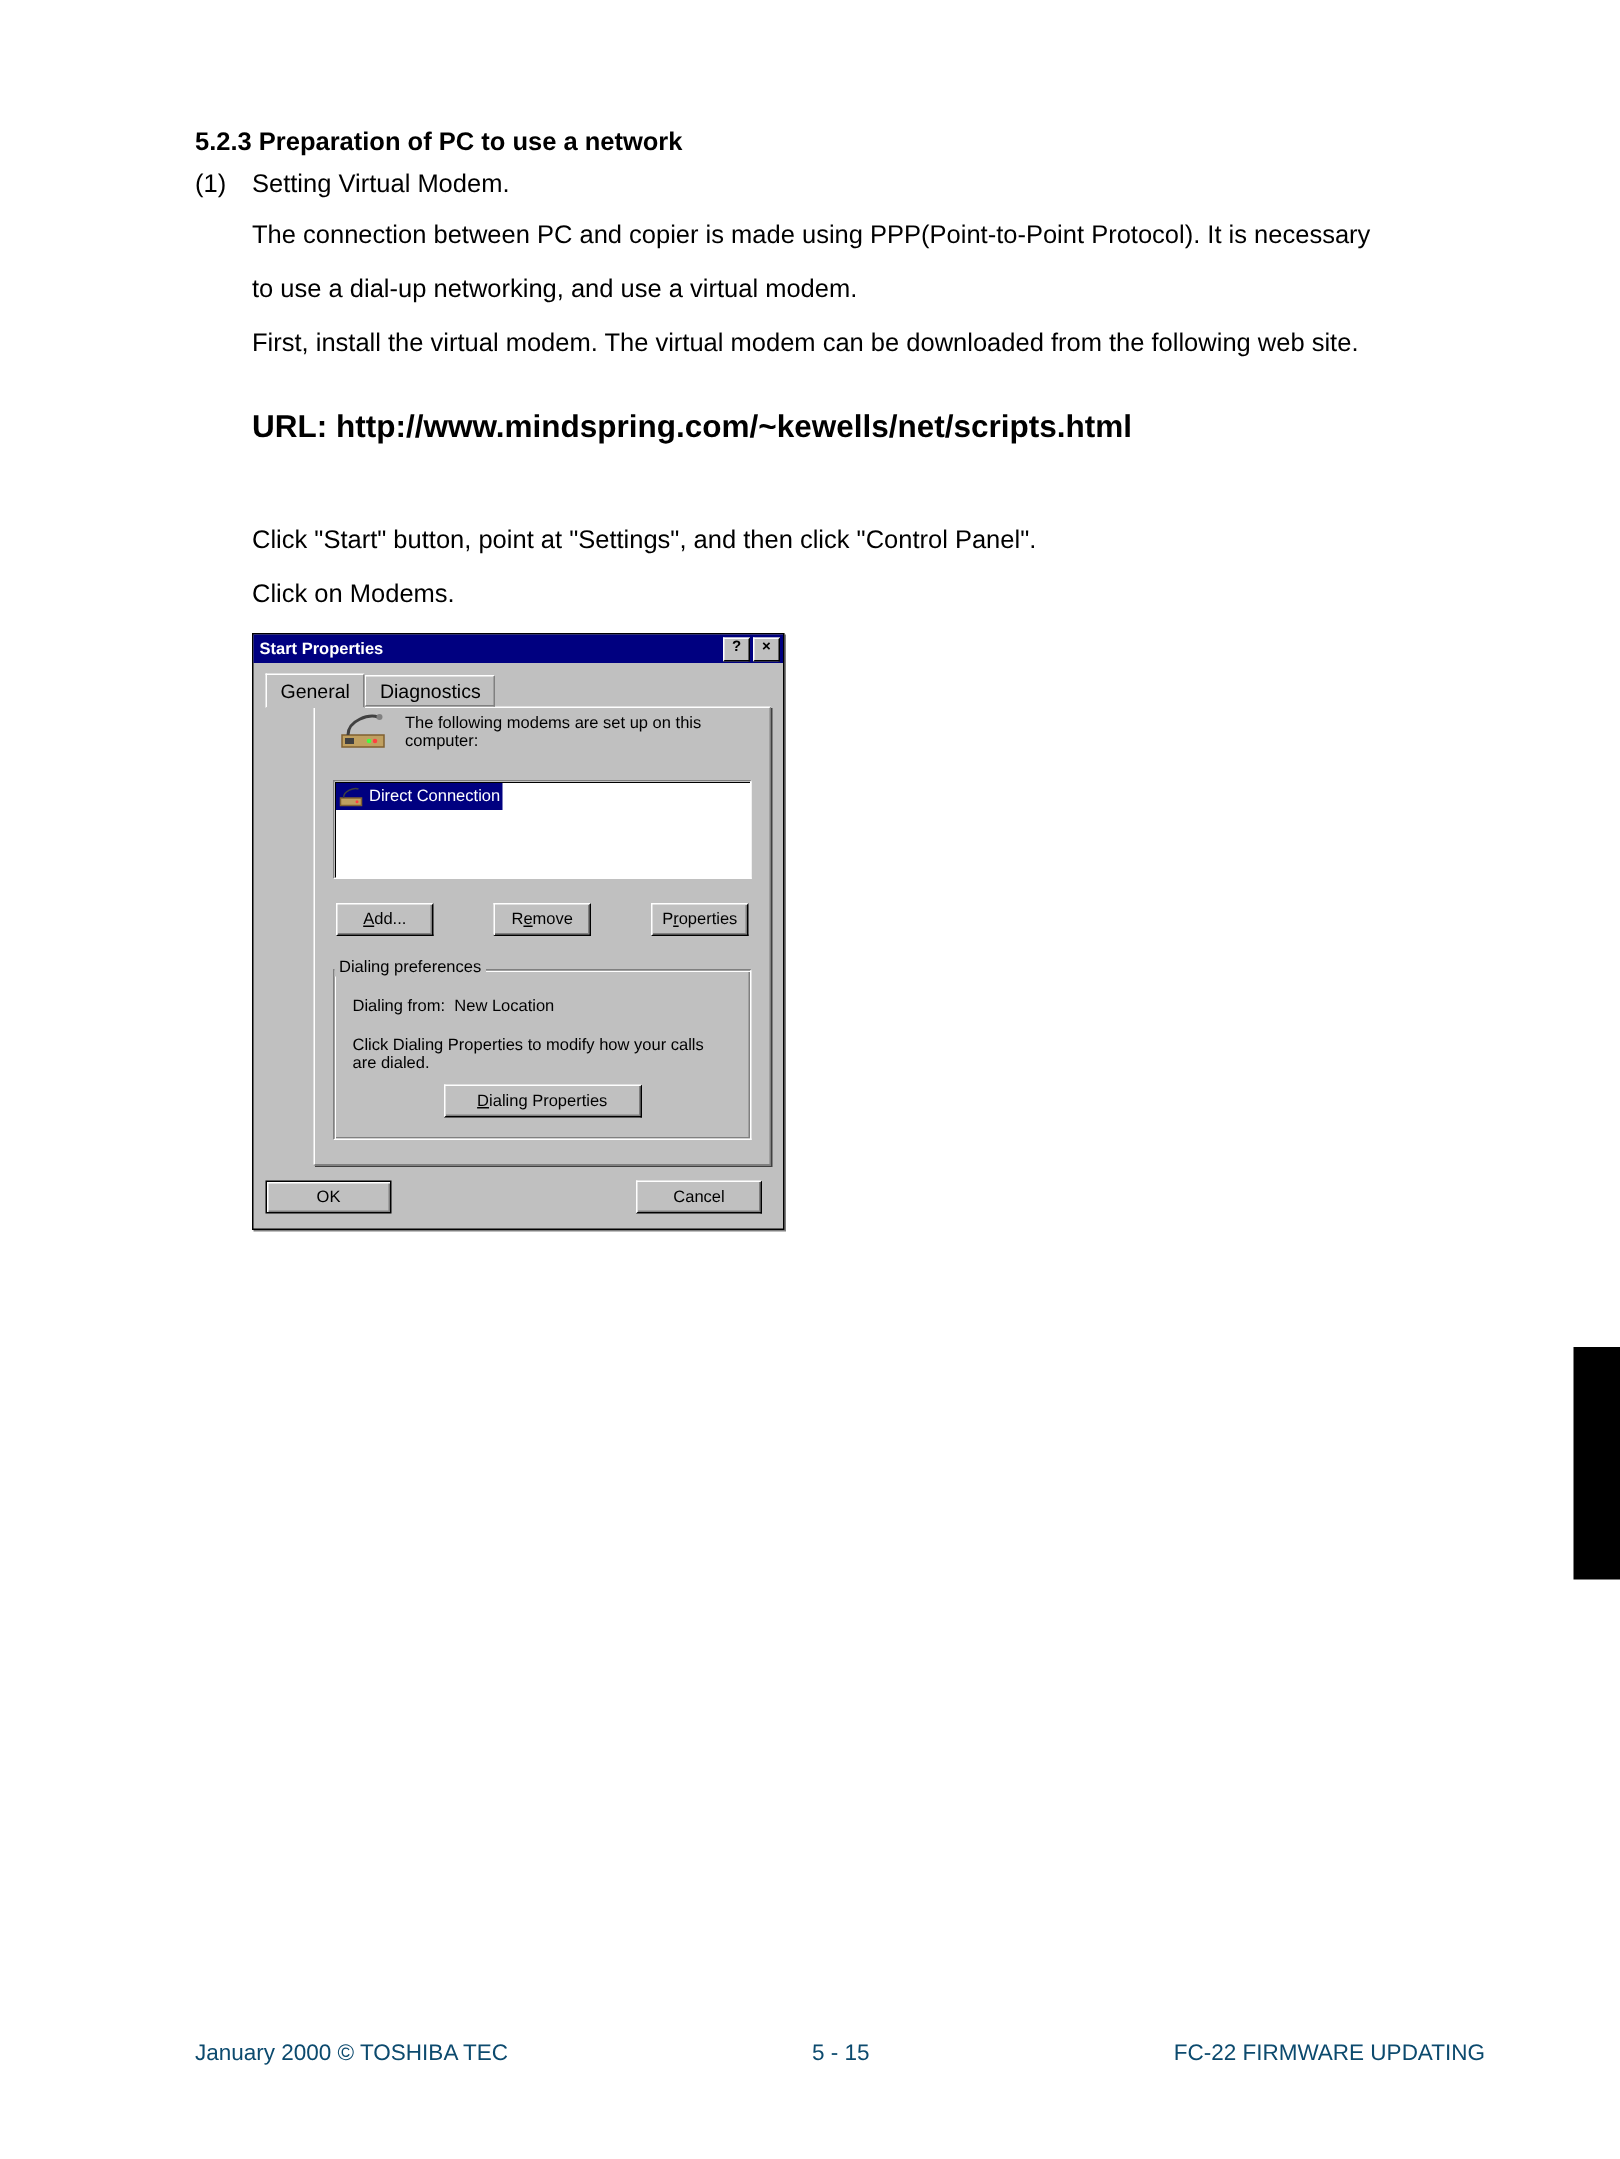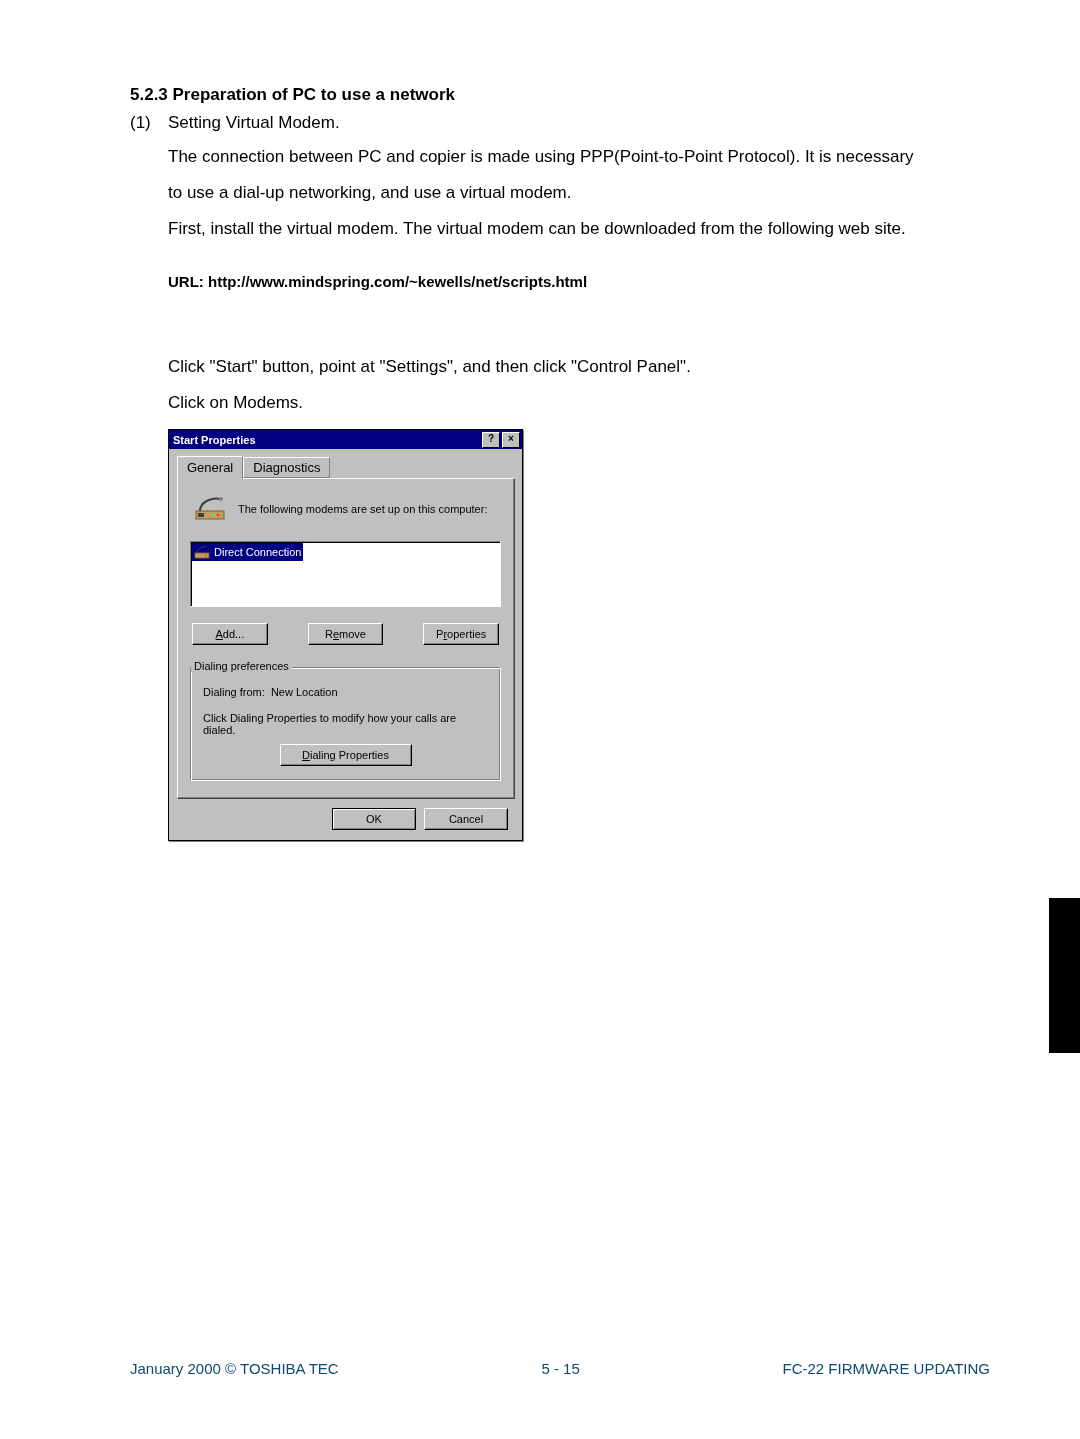--- a/index.html
+++ b/index.html
@@ -30,24 +30,24 @@
     flex: 0 0 38px;
   }
   .body-text {
     font-size: 17px;
     line-height: 32px;
     margin-left: 38px;
   }
   .para-block { margin-bottom: 4px; }
   .url-line {
     font-weight: bold;
-    font-size: 15px;
+    font-size: 21px;
     margin-left: 38px;
     margin-top: 28px;
-    margin-bottom: 33px;
+    margin-bottom: 19px;
   }
   .gap-med { height: 28px; }
 
   
   .dialog {
     width: 353px;
     margin-left: 38px;
     margin-top: 10px;
     border: 1px solid #000;
     background: #c0c0c0;
@@ -111,22 +111,23 @@
     margin-top: 2px;
     padding-top: 2px;
     padding-bottom: 2px;
   }
   .tabpanel {
     border-top: 1px solid #fff;
     border-left: 1px solid #fff;
     border-right: 1px solid #808080;
     border-bottom: 1px solid #808080;
     background: #c0c0c0;
-    padding: 14px 12px 16px 12px;
+    padding: 0 12px 16px 12px;
     box-shadow: 1px 1px 0 #404040;
+    margin-left: 32px;
   }
   .intro-row {
     display: flex;
     align-items: center;
     margin-bottom: 16px;
   }
   .modem-icon {
     width: 32px;
     height: 32px;
     margin: 0 12px 0 4px;
@@ -196,21 +197,21 @@
   .gb-line {
     font-size: 11px;
     margin-bottom: 14px;
   }
   .btn-wide {
     width: 130px;
     margin: 0 auto;
   }
   .bottom-btns {
     display: flex;
-    justify-content: flex-end;
+    justify-content: space-between;
     gap: 8px;
     padding: 10px 6px 0 0;
   }
   .btn-ok {
     width: 82px;
     border: 1px solid #000;
     box-shadow: inset 1px 1px 0 #fff, inset -1px -1px 0 #808080;
   }
   .btn-cancel { width: 82px; }
 

